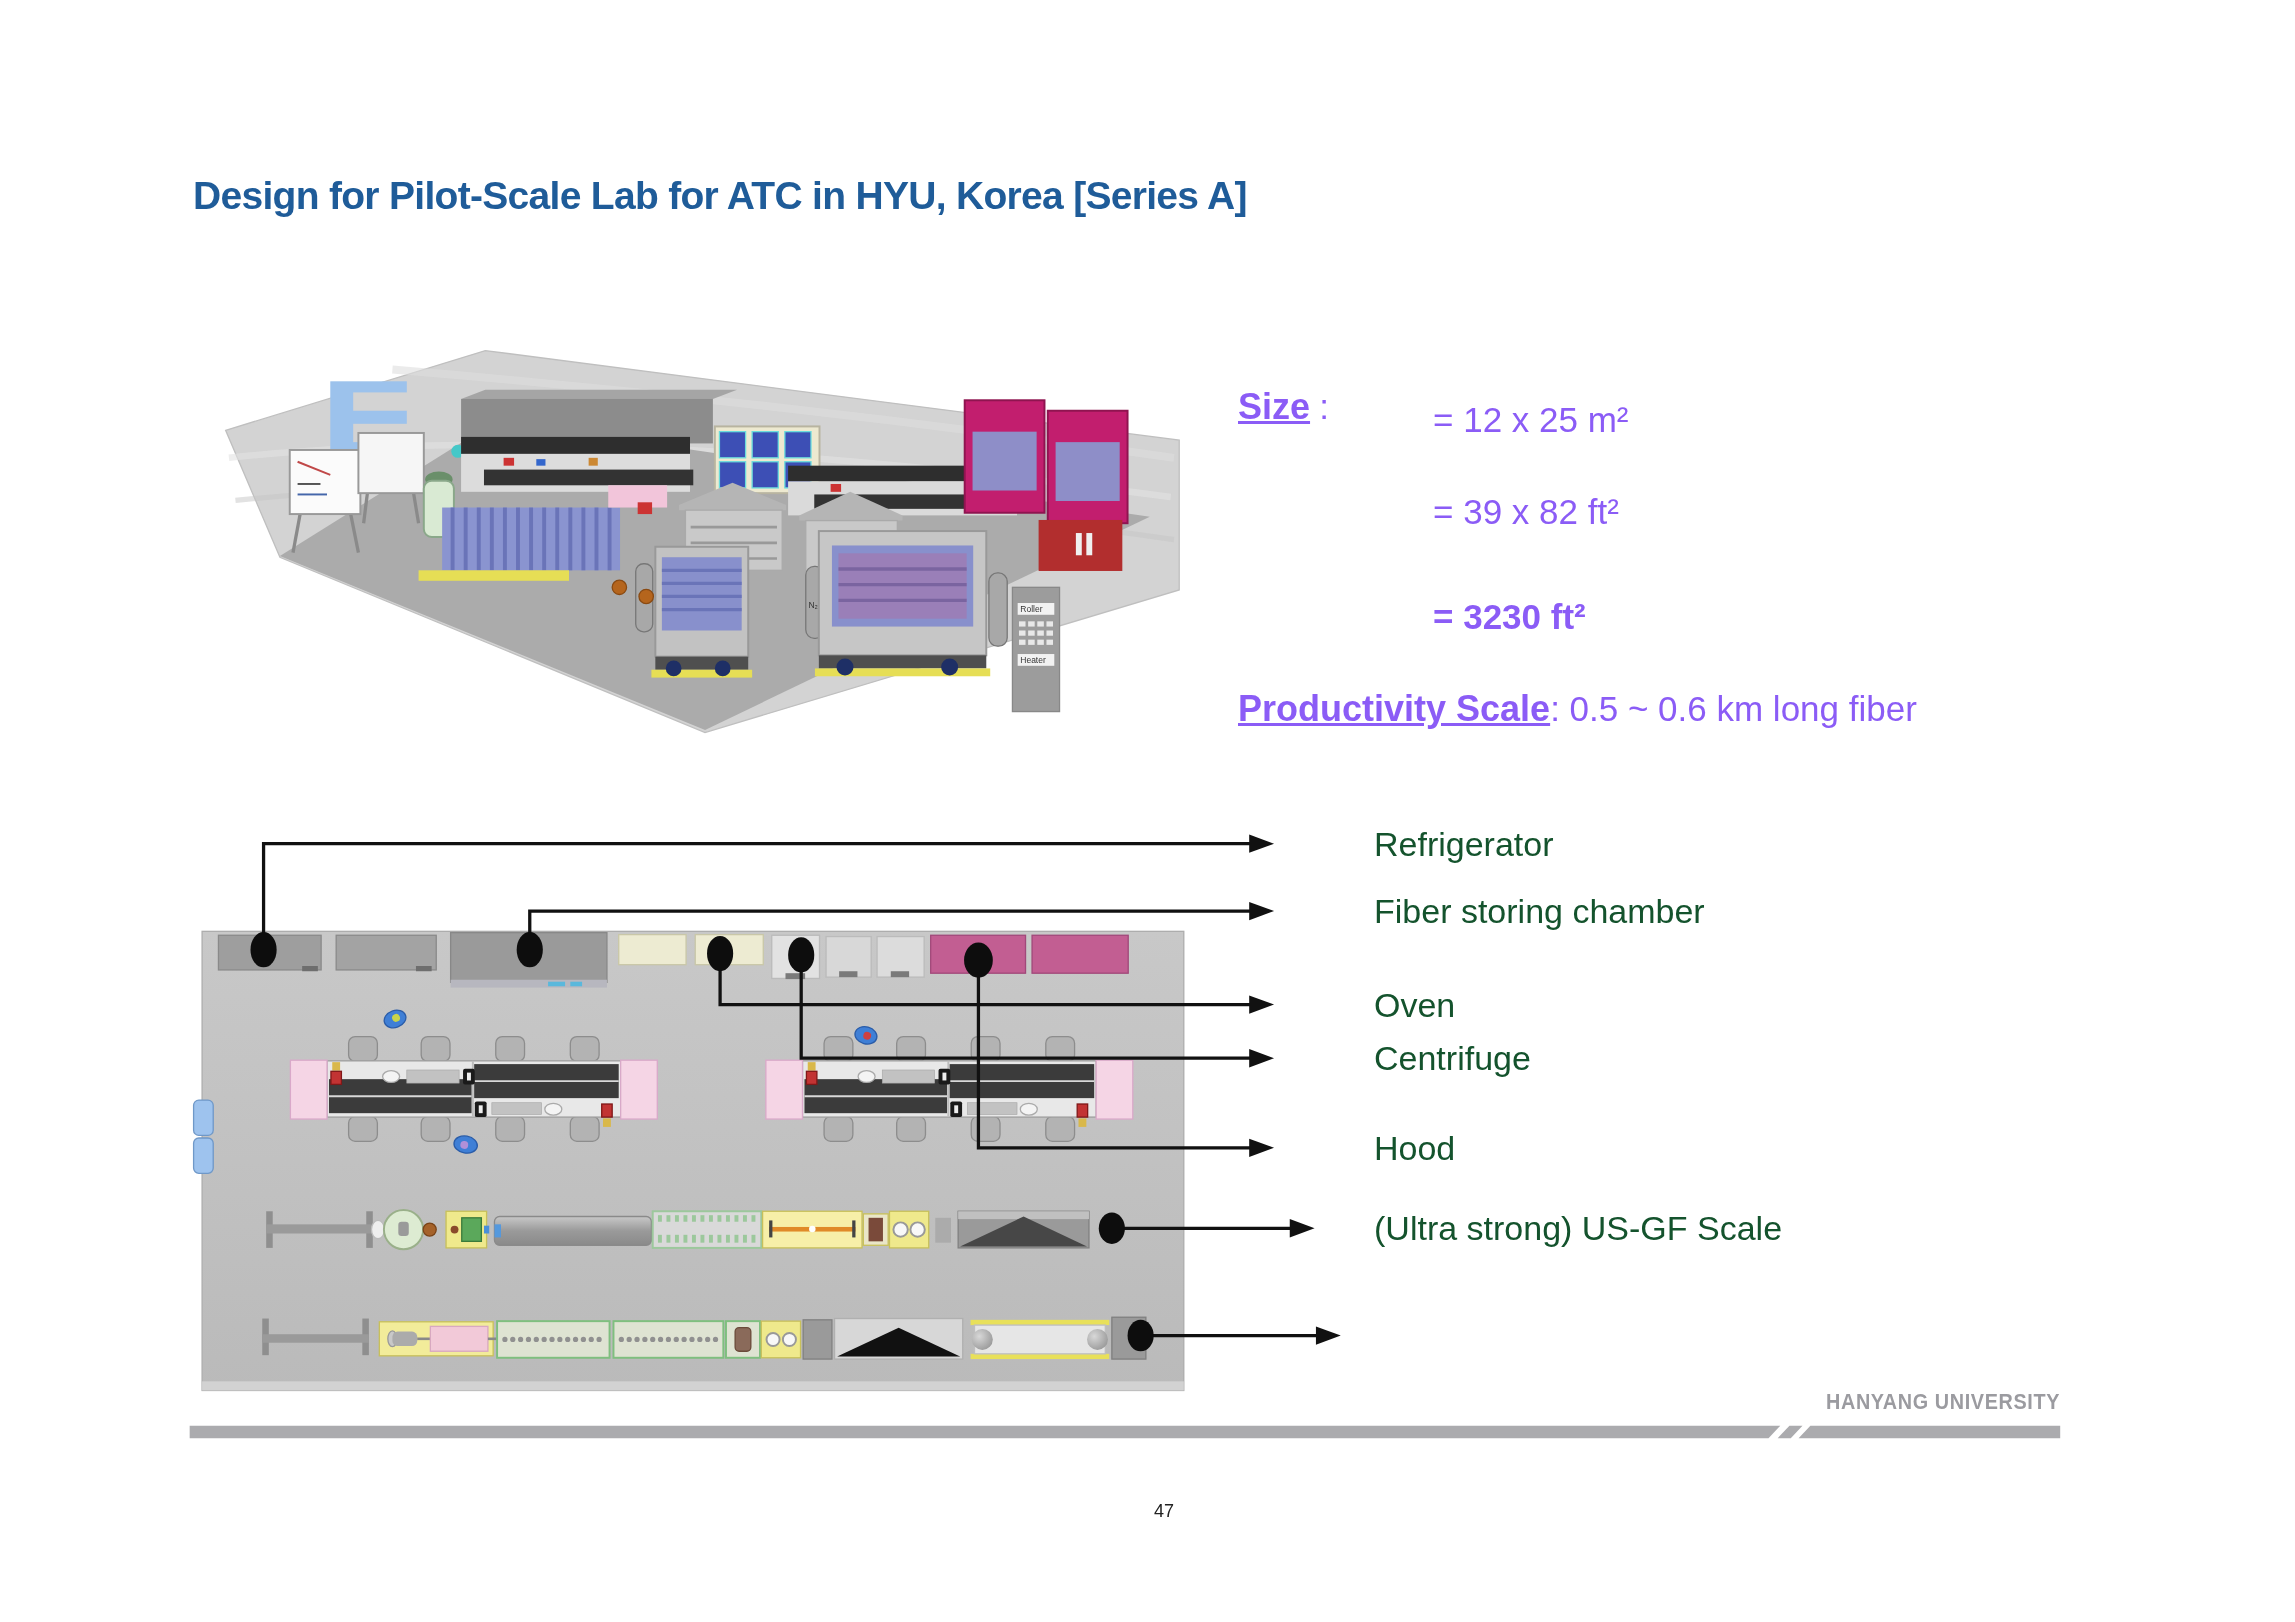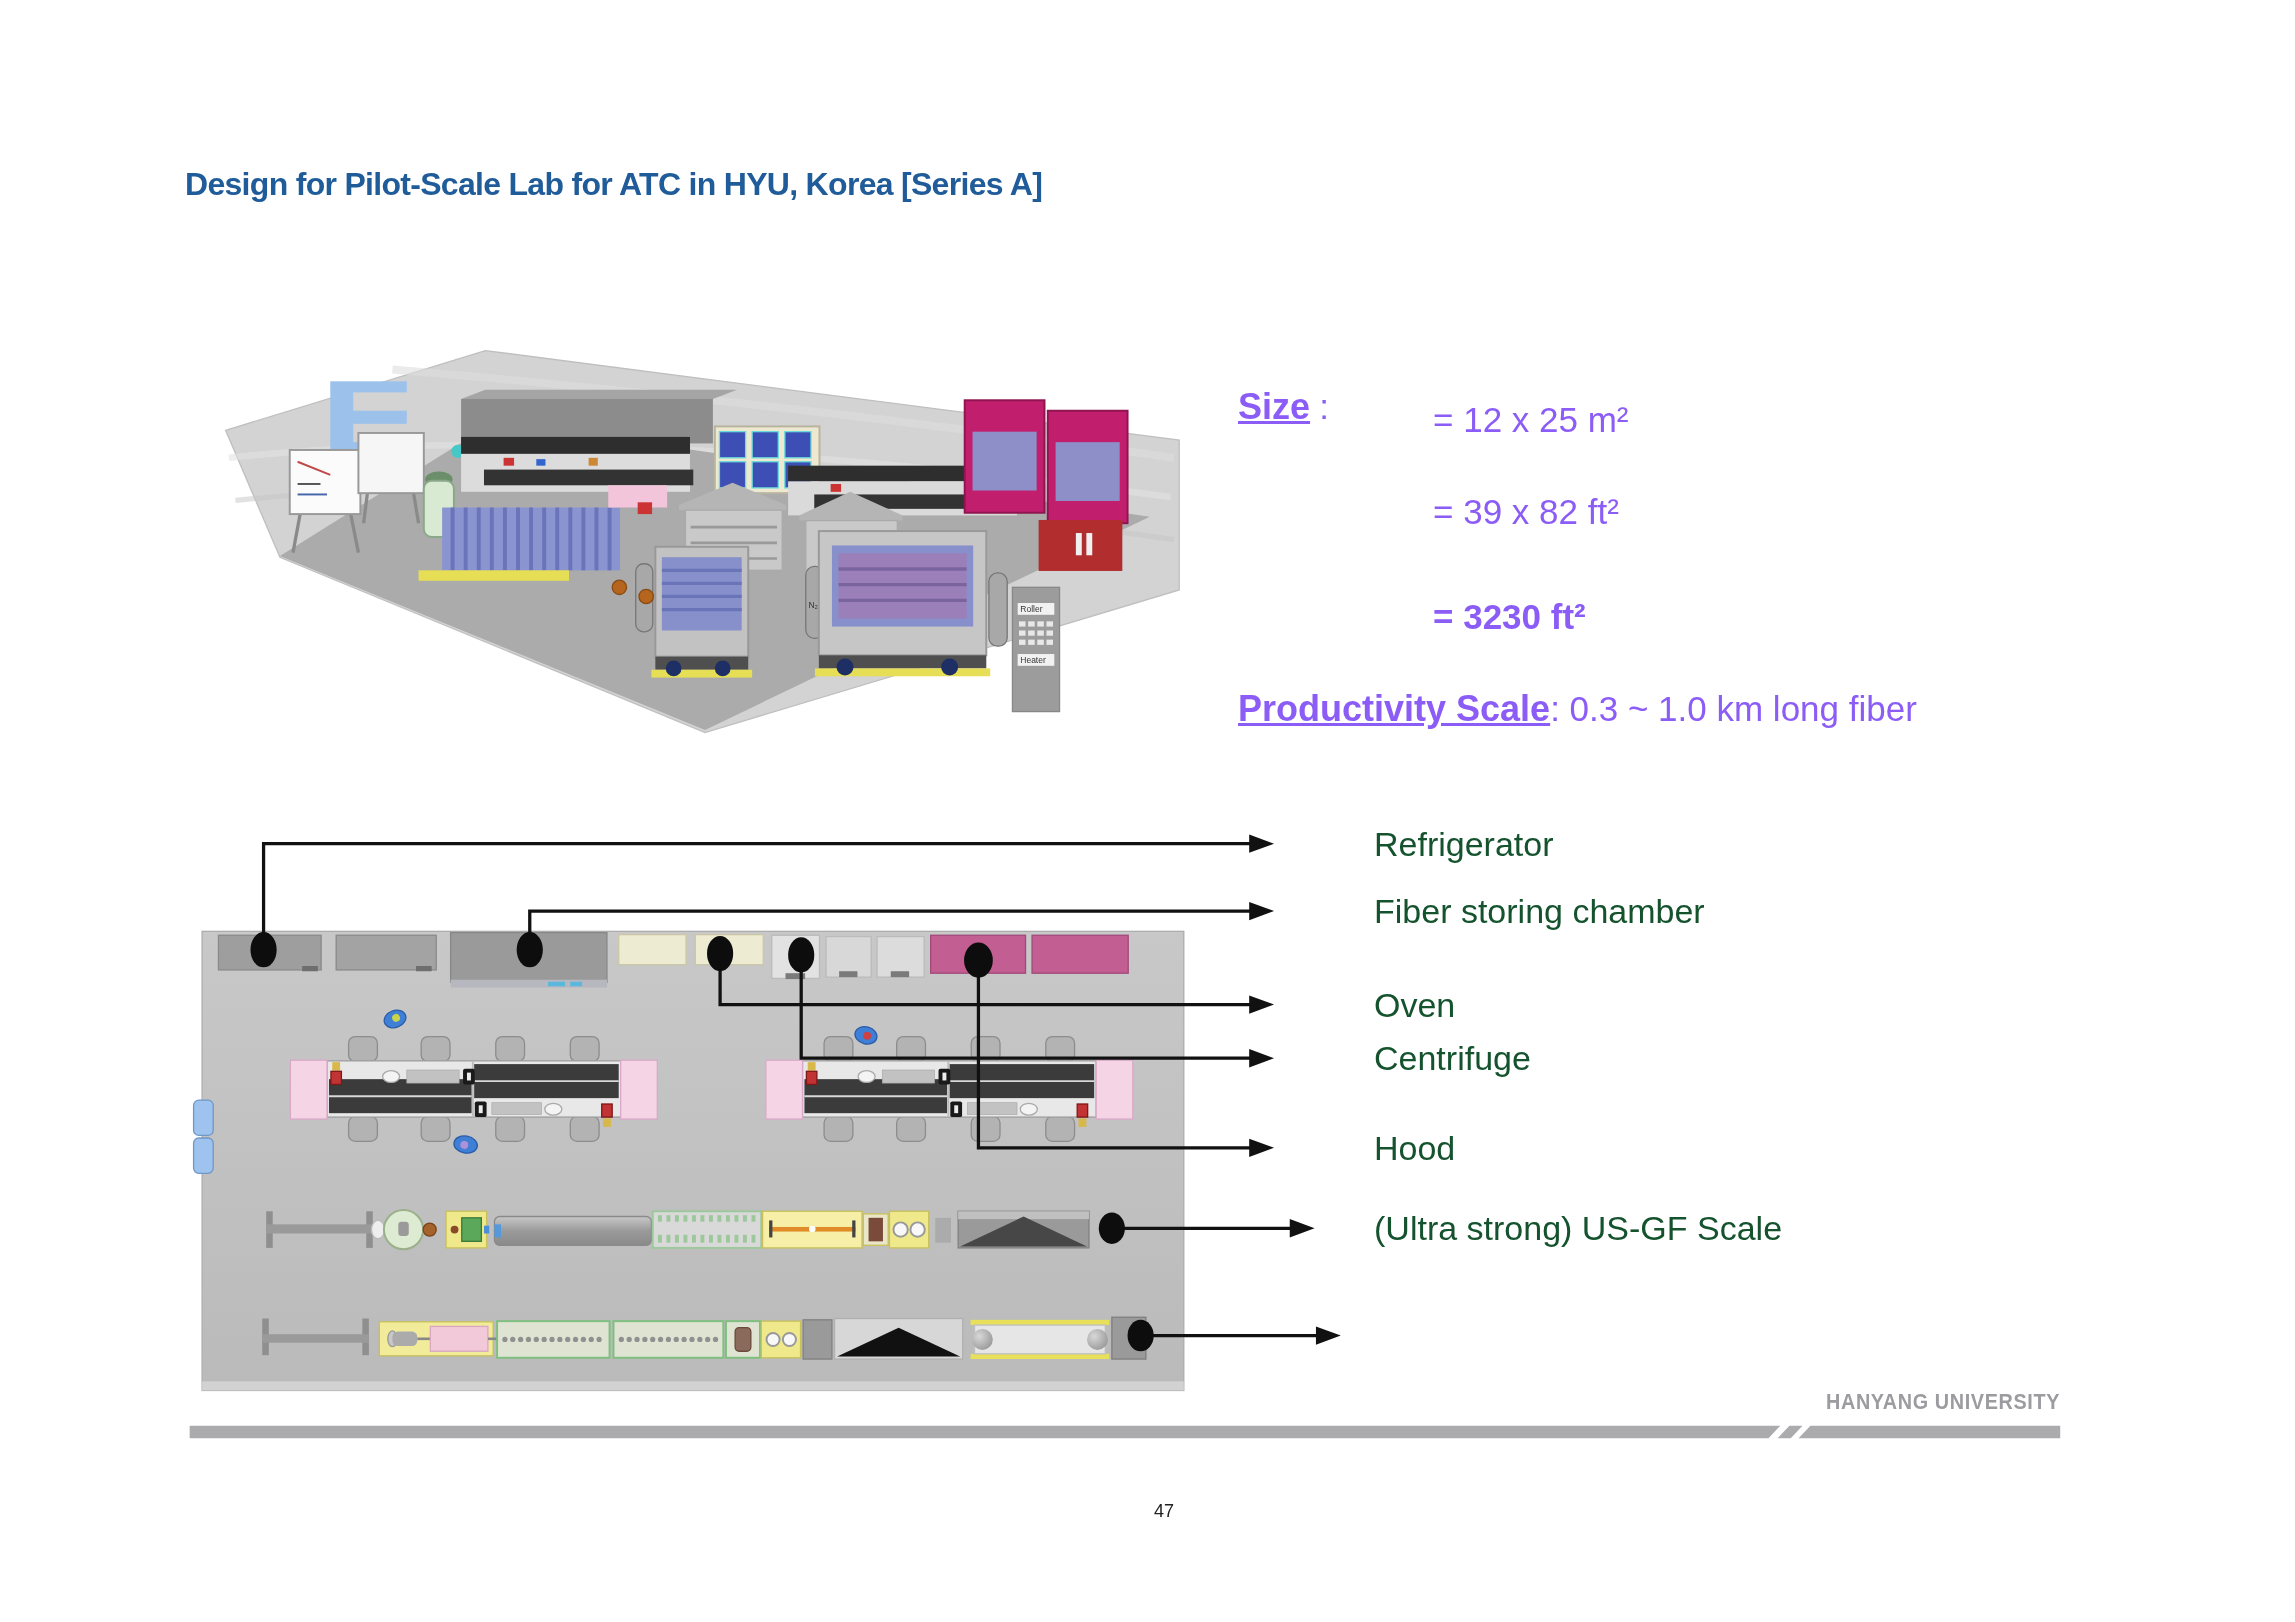--- a/index.html
+++ b/index.html
@@ -6,22 +6,22 @@
   .slide{
     position:relative;
     width:2295px;height:1622px;
     background:#ffffff;
     font-family:"Liberation Sans",sans-serif;
     overflow:hidden;
   }
   .art{position:absolute;left:0;top:0;width:2295px;height:1622px;}
   .page-title{
     position:absolute;left:181px;top:162px;
-    font-size:32px;font-weight:bold;color:#1F5C99;
-    letter-spacing:-0.7px;white-space:nowrap;margin:4px;
+    font-size:39px;font-weight:bold;color:#1F5C99;
+    letter-spacing:-0.7px;white-space:nowrap;margin:12px;
   }
   .spec{position:absolute;font-size:35px;color:#8b5cf6;white-space:nowrap;line-height:51px;}
   .spec .b{font-weight:bold;text-decoration:underline;font-size:36px;}
   .spec .colon{margin-left:9.2px;}
   .spec-size-label{left:1238px;top:381px;}
   .spec-size-v0{left:1433px;top:394px;}
   .spec-size-v1{left:1433px;top:486px;}
   .spec-size-v2{left:1433px;top:591px;font-weight:bold;}
   .spec-prod{left:1238px;top:683px;}
   .callout-label{
@@ -449,21 +449,21 @@
 
   <h1 class="page-title">Design for Pilot-Scale Lab for ATC in HYU, Korea [Series A]</h1>
 
   <div class="spec spec-size-label">
     <span class="b">Size</span><span class="colon">:</span>
   </div>
   <div class="spec spec-size-v0">= 12 x 25 m²</div>
   <div class="spec spec-size-v1">= 39 x 82 ft²</div>
   <div class="spec spec-size-v2">= 3230 ft²</div>
   <div class="spec spec-prod">
-    <span class="b">Productivity Scale</span><span>: 0.3 ~ 1.0 km long fiber</span>
+    <span class="b">Productivity Scale</span><span>: 0.5 ~ 0.6 km long fiber</span>
   </div>
 
   <div class="callout-label" style="top:824px">Refrigerator</div>
   <div class="callout-label" style="top:891px">Fiber storing chamber</div>
   <div class="callout-label" style="top:985px">Oven</div>
   <div class="callout-label" style="top:1038px">Centrifuge</div>
   <div class="callout-label" style="top:1128px">Hood</div>
   <div class="callout-label" style="top:1208px">(Ultra strong) US-GF Scale</div>
 
   <div class="footer-brand">HANYANG UNIVERSITY</div>

